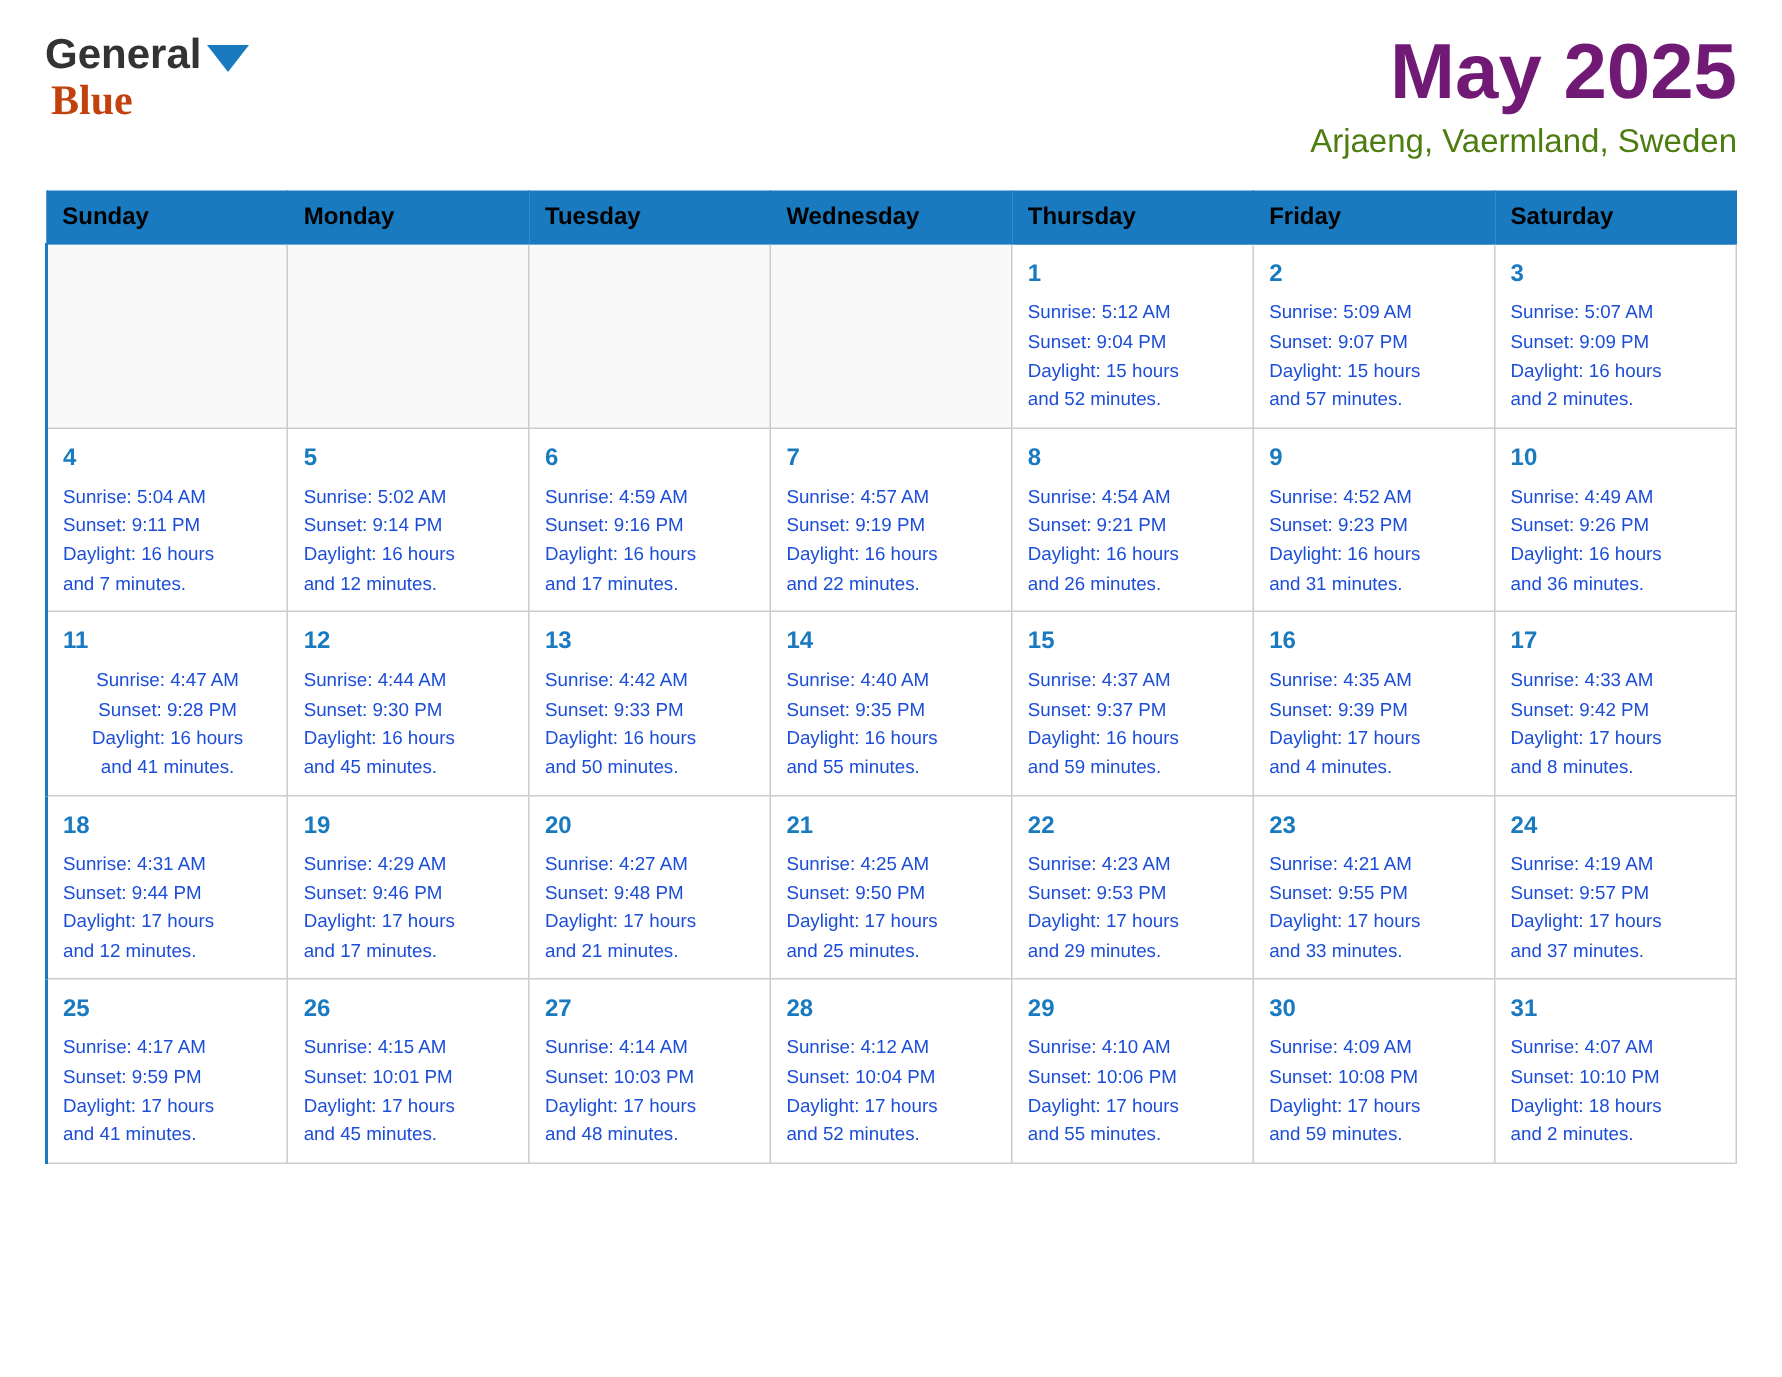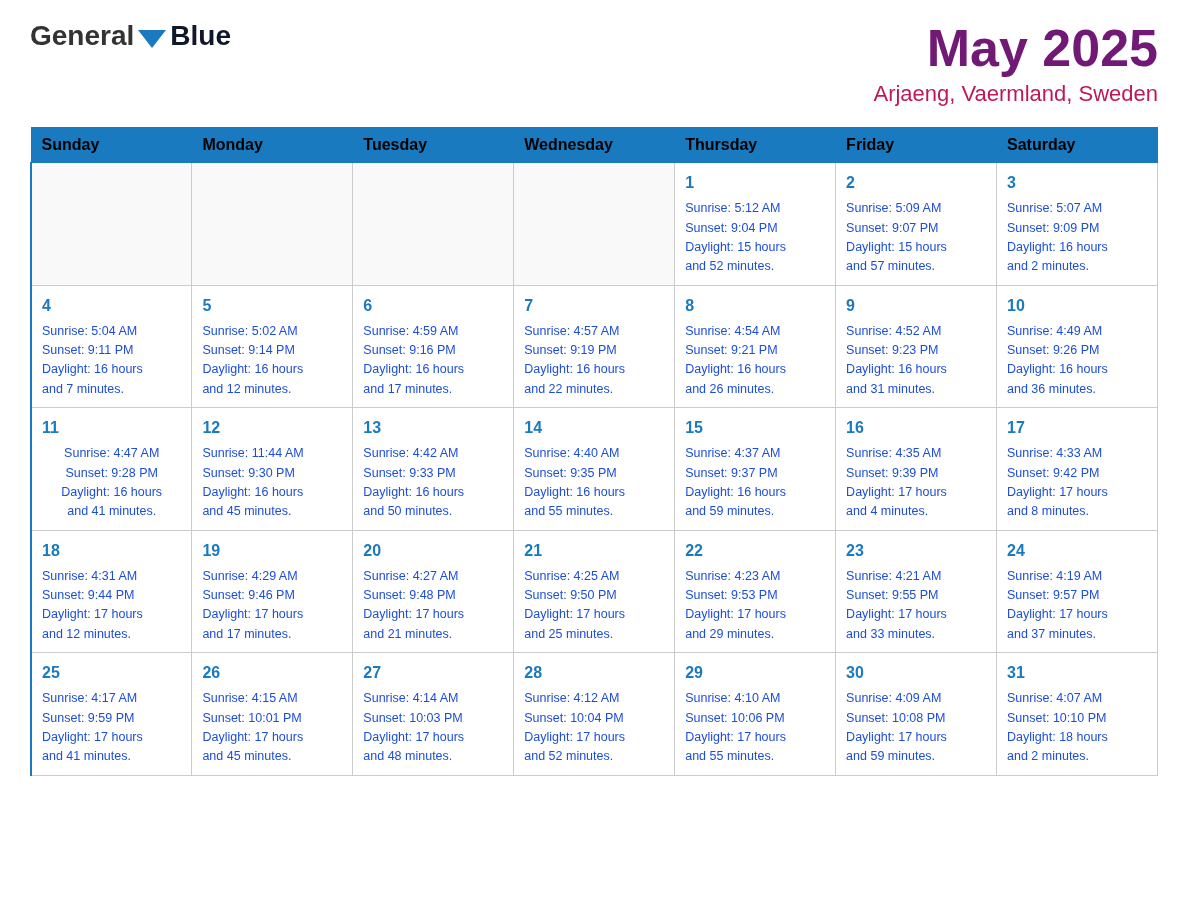--- a/index.html
+++ b/index.html
@@ -11,20 +11,21 @@
       min-height: 918px;
     }
     .header {
       display: flex;
       justify-content: space-between;
       align-items: flex-start;
       margin-bottom: 20px;
     }
     .logo {
       display: flex;
+      flex-direction: column;
       align-items: flex-start;
     }
     .logo-top {
       display: flex;
       align-items: center;
     }
     .logo-general {
       font-size: 28px;
       font-weight: bold;
       color: #333;
@@ -34,35 +35,36 @@
       height: 0;
       border-left: 14px solid transparent;
       border-right: 14px solid transparent;
       border-top: 18px solid #1a7abf;
       margin-left: 4px;
       margin-top: 6px;
     }
     .logo-blue {
       font-size: 28px;
       font-weight: bold;
-      color: #0f172a;
+      color: #c2410c;
       margin-left: 4px;
+      font-family: Liberation Serif, serif;
     }
     .title-block {
       text-align: right;
     }
     .month-title {
       font-size: 52px;
       font-weight: bold;
       color: #701a75;
       line-height: 1.1;
     }
     .location-title {
       font-size: 22px;
-      color: #be185d;
+      color: #4d7c0f;
       margin-top: 4px;
     }
     .calendar {
       width: 100%;
       border-collapse: collapse;
       border: 1px solid #aaa;
     }
     .calendar th {
       background-color: #1a7abf;
       color: #000000;
@@ -212,21 +214,21 @@
       <tr>
         <td>
           <span class="day-number">11</span>
           <div class="day-info" style="white-space: pre-line; text-align: center;">Sunrise: 4:47 AM
 Sunset: 9:28 PM
 Daylight: 16 hours
 and 41 minutes.</div>
         </td>
         <td>
           <span class="day-number">12</span>
-          <div class="day-info" style="white-space: pre-line;">Sunrise: 11:44 AM
+          <div class="day-info" style="white-space: pre-line;">Sunrise: 4:44 AM
 Sunset: 9:30 PM
 Daylight: 16 hours
 and 45 minutes.</div>
         </td>
         <td>
           <span class="day-number">13</span>
           <div class="day-info" style="white-space: pre-line;">Sunrise: 4:42 AM
 Sunset: 9:33 PM
 Daylight: 16 hours
 and 50 minutes.</div>

